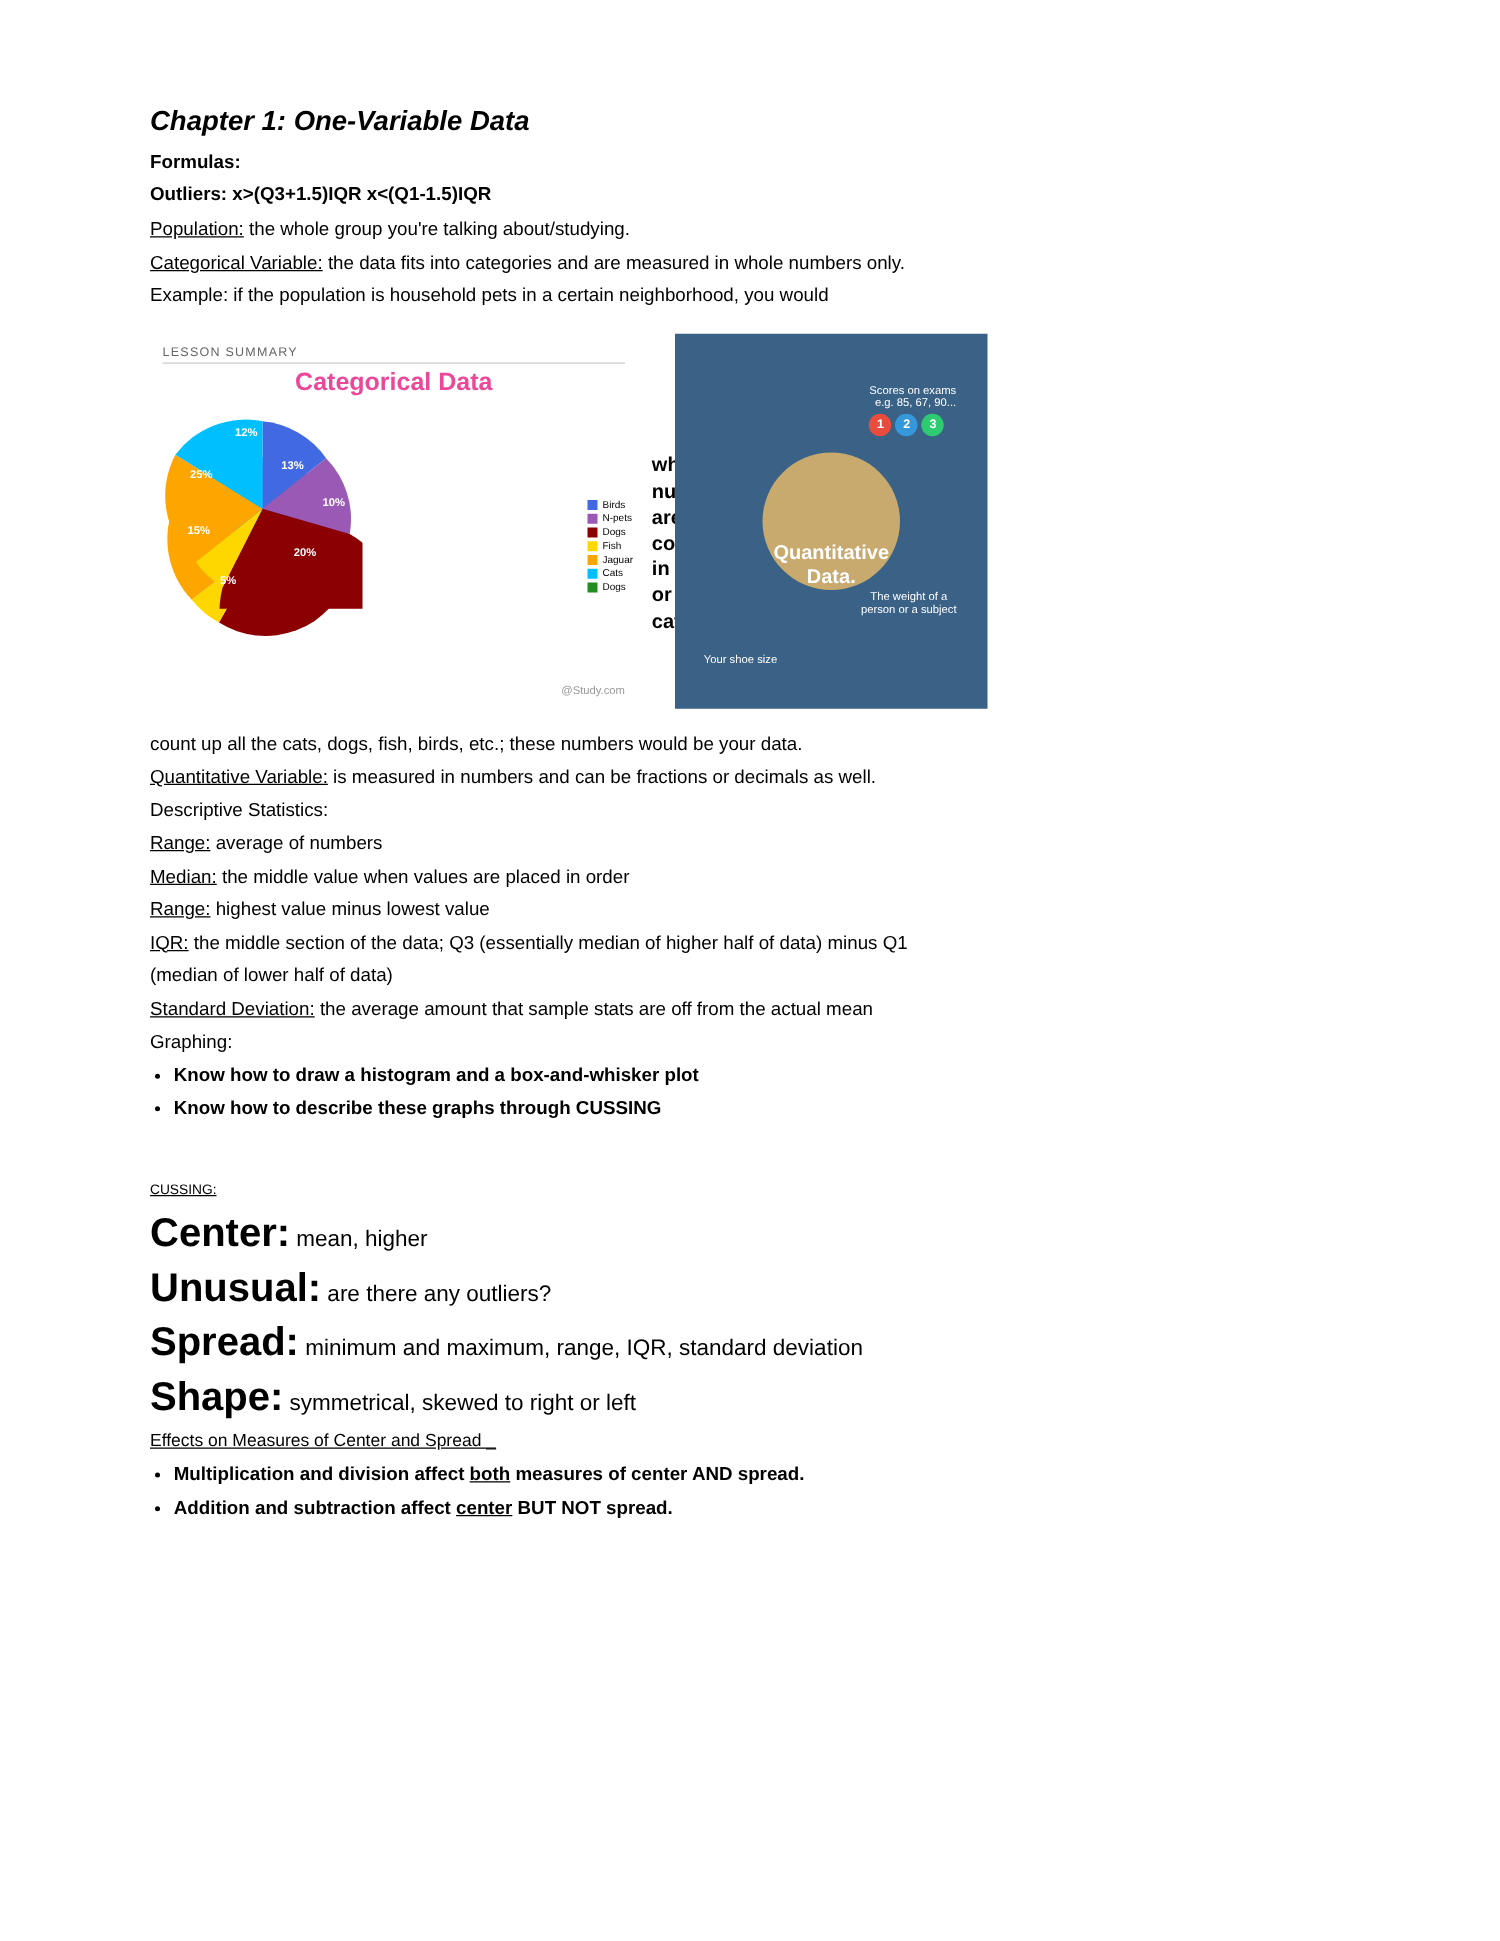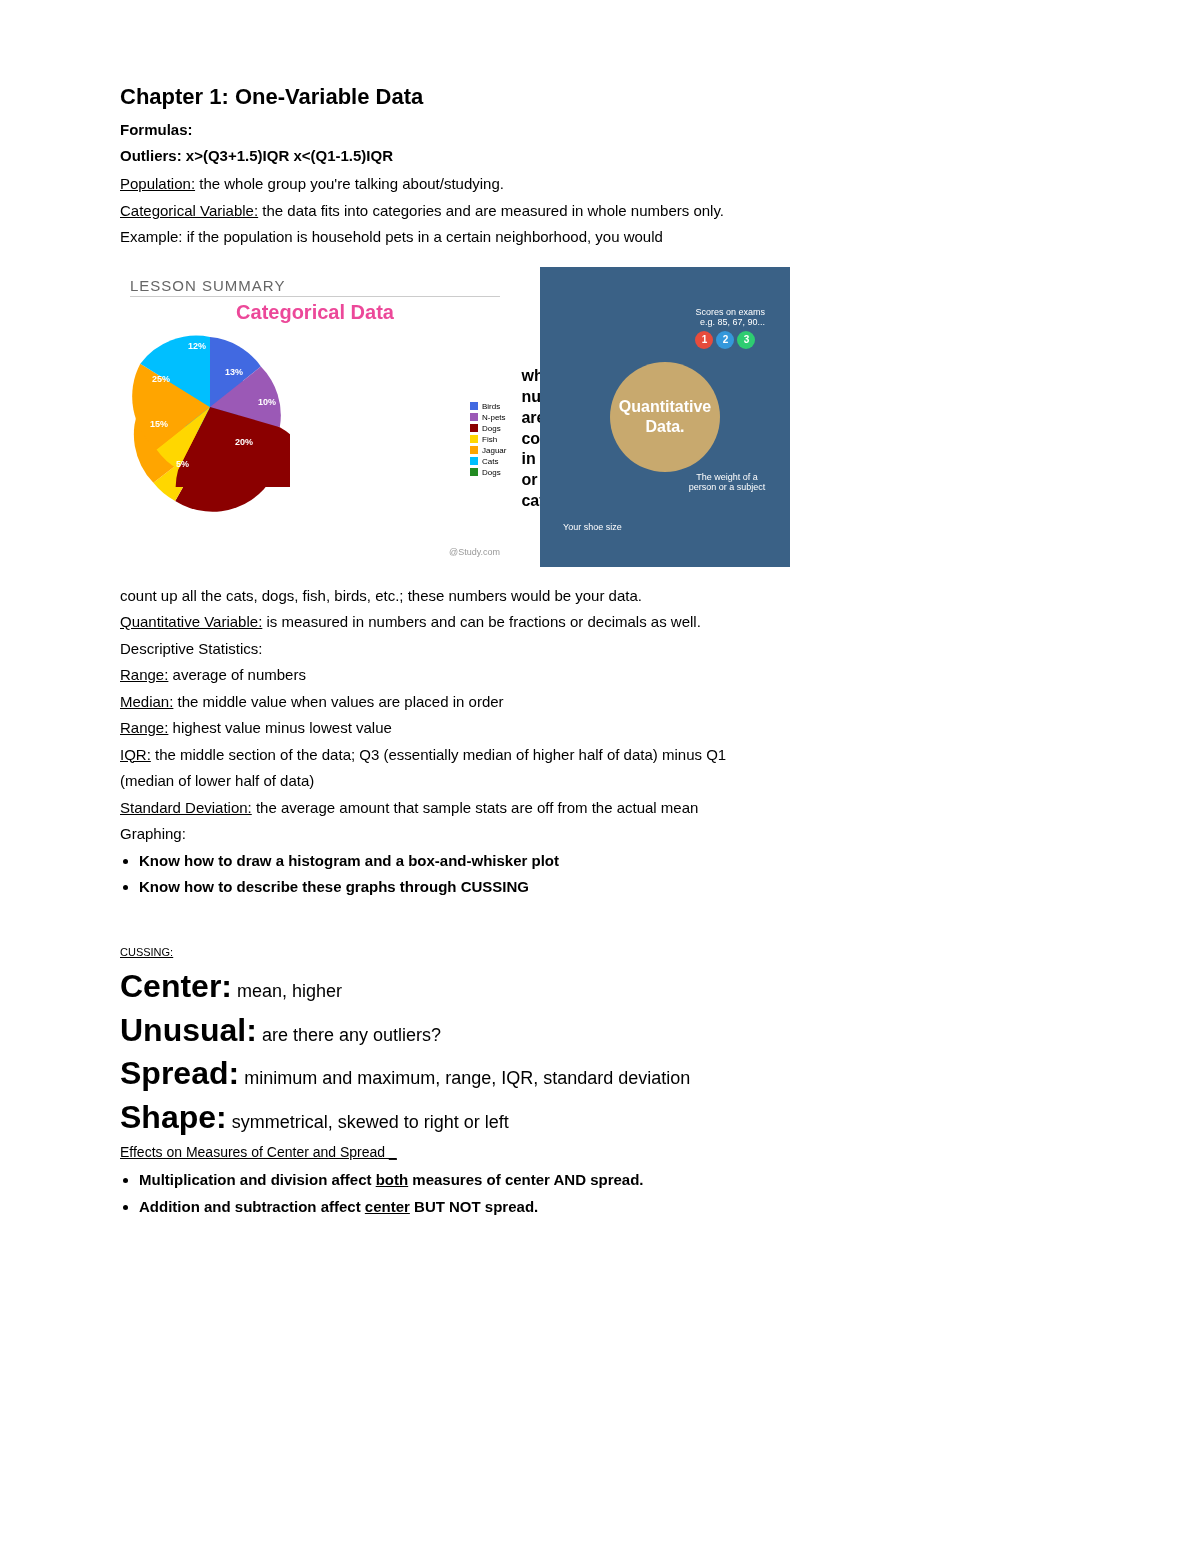--- a/index.html
+++ b/index.html
@@ -15,20 +15,21 @@
       color: #000000;
       width: 1200px;
       min-height: 1553px;
       padding: 80px 120px 80px 120px;
     }
 
     .chapter-title {
       font-size: 22px;
       font-weight: bold;
       margin-bottom: 6px;
+      font-style: italic;
     }
 
     .formulas-label {
       font-weight: bold;
       margin-bottom: 3px;
     }
 
     .outliers-line {
       font-weight: bold;
       margin-bottom: 6px;
@@ -56,21 +57,21 @@
       position: relative;
       width: 390px;
       height: 300px;
       background: #fff;
       padding: 10px;
       display: flex;
       flex-direction: column;
     }
 
     .lesson-summary-label {
-      font-size: 15px;
+      font-size: 10px;
       color: #666;
       text-transform: uppercase;
       letter-spacing: 1px;
       margin-bottom: 4px;
       border-bottom: 1px solid #ccc;
       padding-bottom: 2px;
     }
 
     .cat-data-title {
       font-size: 20px;
@@ -88,21 +89,21 @@
     }
 
     .pie-svg {
       width: 160px;
       height: 160px;
       flex-shrink: 0;
     }
 
     .legend-item {
       display: flex;
-      align-items: flex-start;
+      align-items: flex-end;
       gap: 4px;
       font-size: 8px;
     }
 
     .legend-color {
       width: 8px;
       height: 8px;
       flex-shrink: 0;
     }
 
@@ -134,21 +135,21 @@
       color: white;
       padding: 15px;
     }
 
     .quant-center-circle {
       width: 110px;
       height: 110px;
       border-radius: 50%;
       background: #c8a96e;
       display: flex;
-      align-items: center;
+      align-items: flex-end;
       justify-content: center;
       font-size: 16px;
       font-weight: bold;
       color: #fff;
       text-align: center;
       line-height: 1.2;
       position: relative;
       z-index: 2;
     }
 

